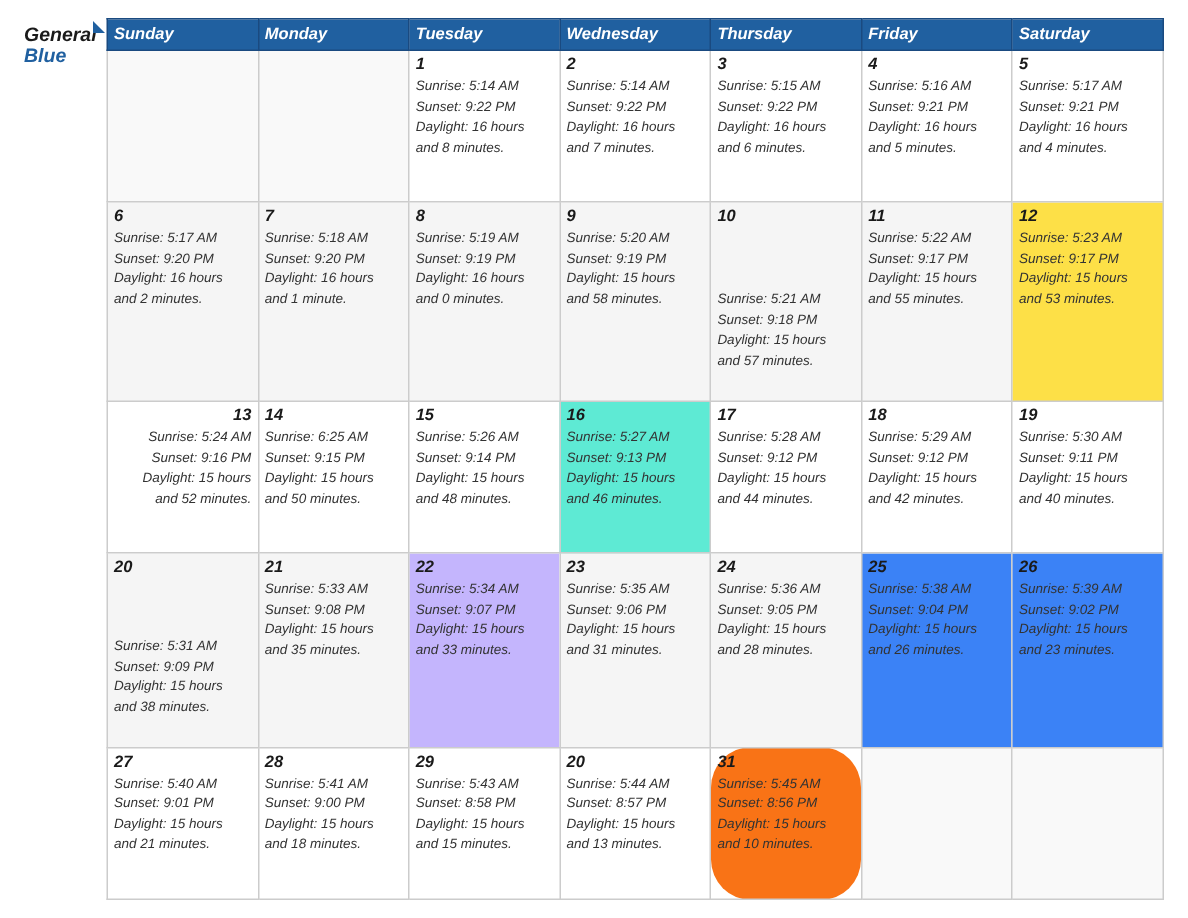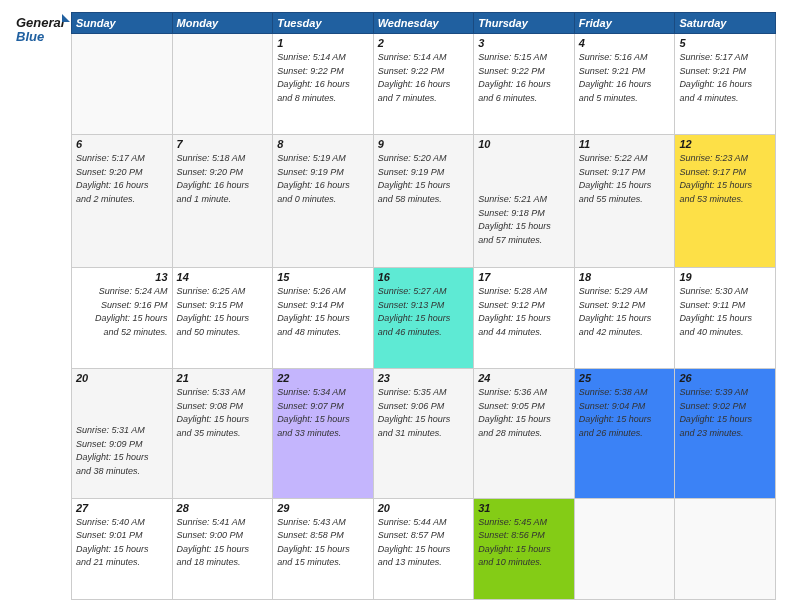--- a/index.html
+++ b/index.html
@@ -334,21 +334,21 @@
 Daylight: 15 hours
 and 15 minutes.</div>
           </td>
           <td style="background: rgb(255, 255, 255);">
             <span class="day-num">20</span>
             <div class="day-info" style="white-space: pre-line;">Sunrise: 5:44 AM
 Sunset: 8:57 PM
 Daylight: 15 hours
 and 13 minutes.</div>
           </td>
-          <td style="background: #84cc16;">
+          <td style="background: #f97316; border-radius: 27px;">
             <span class="day-num">31</span>
             <div class="day-info" style="white-space: pre-line;">Sunrise: 5:45 AM
 Sunset: 8:56 PM
 Daylight: 15 hours
 and 10 minutes.</div>
           </td>
           <td class="empty" style="background: rgb(250, 250, 250);"></td>
           <td class="empty" style="background: rgb(250, 250, 250);"></td>
         </tr>
       </tbody>

